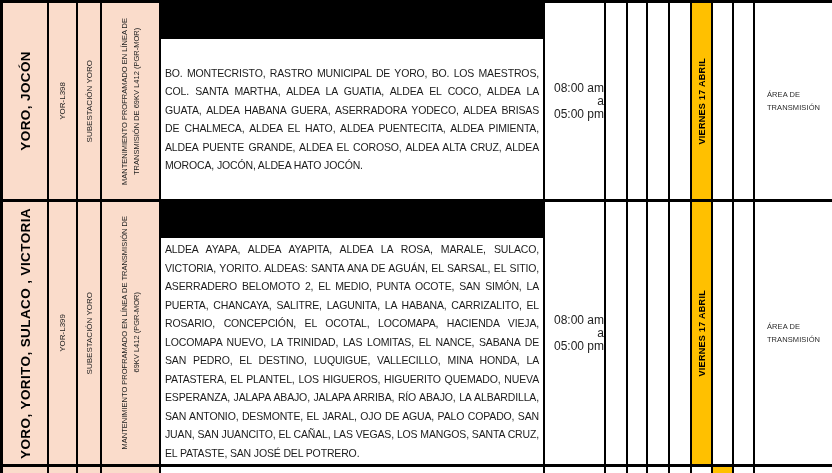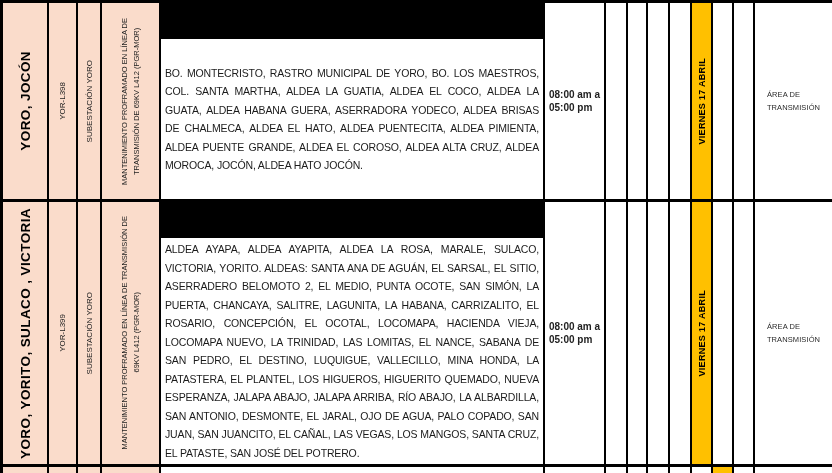--- a/index.html
+++ b/index.html
@@ -61,24 +61,24 @@
     font-size: 10.5px;
     line-height: 18.5px;
     letter-spacing: -0.15px;
     text-align: justify;
     padding: 0 4px 0 4px;
     color: #1b1b1b;
     width: 100%;
     box-sizing: border-box;
   }
   .time-text {
-    font-weight: bold;
-    font-size: 10px;
+    font-weight: normal;
+    font-size: 12px;
     line-height: 13px;
-    text-align: left;
+    text-align: right;
     color: #222;
   }
   .area-text {
     font-size: 7.5px;
     line-height: 13px;
     text-align: left;
     color: #2a2a2a;
     letter-spacing: 0.1px;
   }
   .sliver { min-height: 0; }

